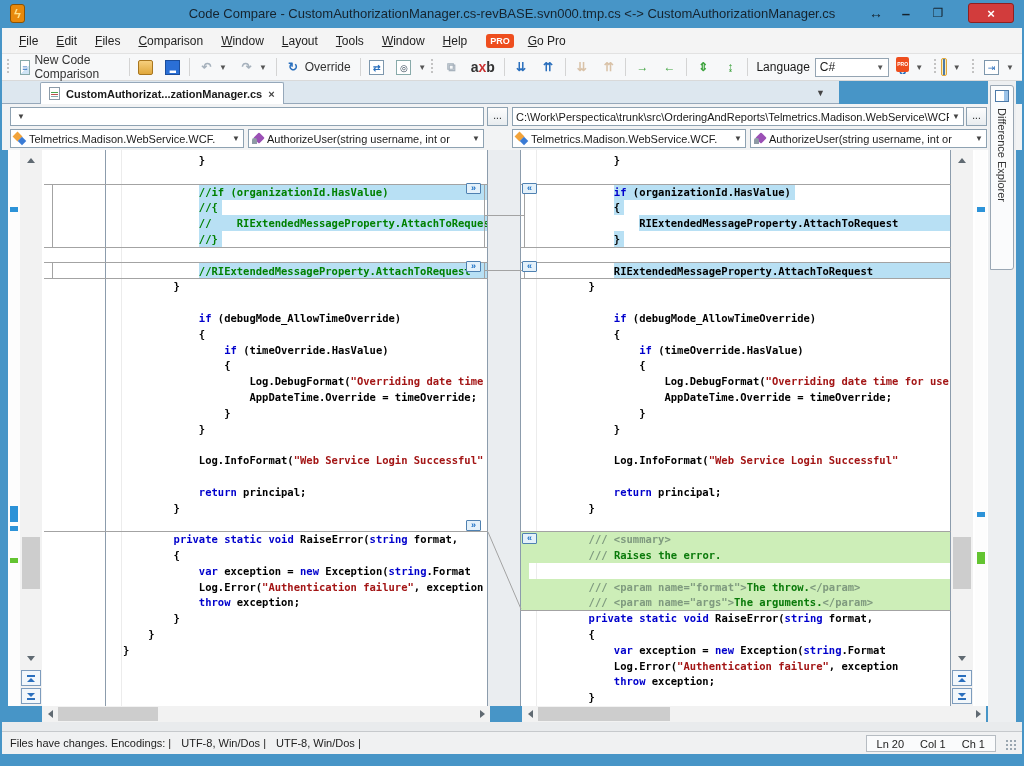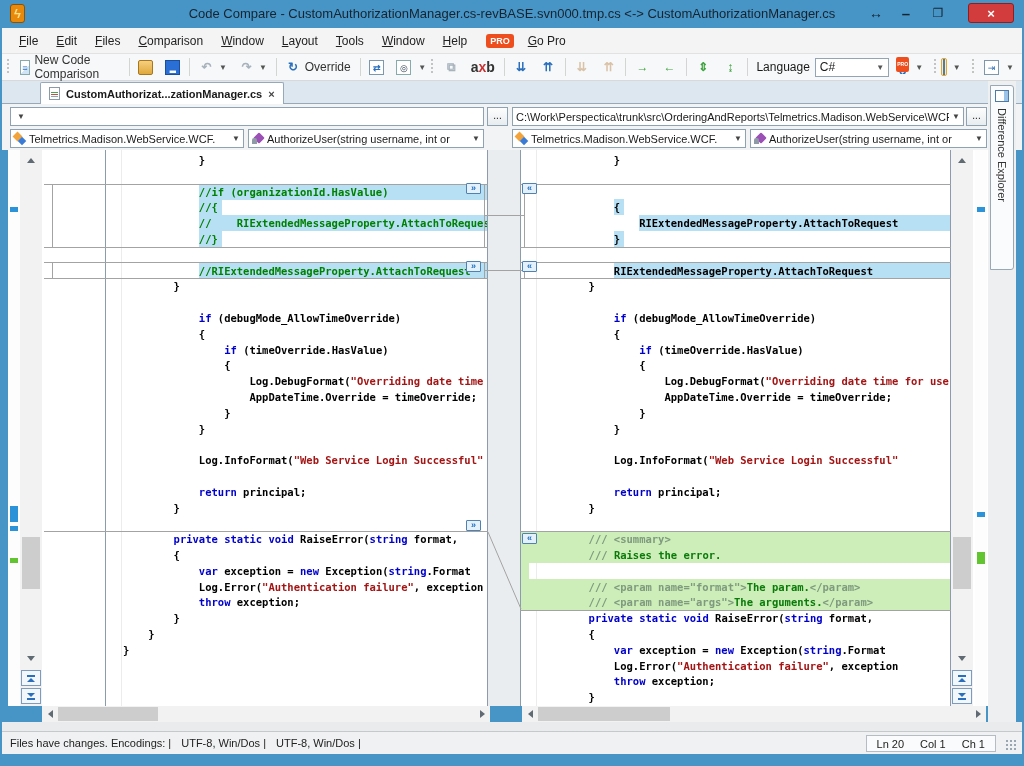--- a/index.html
+++ b/index.html
@@ -34,21 +34,21 @@
   .blue { color:#2a6fbd; font-weight:bold; }
   .green-a { color:#3da33d; font-weight:bold; }
   .faded { color:#d9c2a8; font-weight:bold; }
   .gray-a { color:#a7b2bd; font-weight:bold; }
   .lang-combo { width:102px; height:19px; border:1px solid #94a4b2; background:#fff; display:flex; align-items:center; padding:0 4px; margin-left:5px; }
   .lang-combo .cv { flex:1; font-size:12px; }
   .toggled { background:#fcedb8; border:1px solid #e0a83c; border-radius:2px; padding:1px; }
   .cols-ico { width:15px; height:13px; border:1px solid #4d7aa8; background:repeating-linear-gradient(to right,#cfe4f5 0 4px,#4d7aa8 4px 5px); }
 
   
-  .tabrow { position:absolute; left:2px; top:81px; width:1020px; height:23px; background:#dde7ef; border-bottom:1px solid #96a8ba; }
+  .tabrow { position:absolute; left:2px; top:81px; width:837px; height:23px; background:#dde7ef; border-bottom:1px solid #96a8ba; }
   .tab { position:absolute; left:38px; top:1px; height:22px; background:#fff; border:1px solid #96a8ba; border-bottom:none; border-radius:2px 2px 0 0; display:flex; align-items:center; padding:0 8px; gap:6px; font-weight:bold; font-size:11px; }
   .doc-ico { width:11px; height:13px; background:#fff; border:1px solid #8a9aa8; position:relative; }
   .doc-ico::after { content:""; position:absolute; left:1px; top:2px; width:7px; height:1px; box-shadow:0 2px 0 #4aa34a, 0 4px 0 #c05050, 0 6px 0 #8aa; }
   .tab-close { color:#444; font-size:11px; font-weight:bold; }
   .tab-list-drop { position:absolute; right:14px; top:7px; font-size:9px; color:#444; }
 
   
   .headers { position:absolute; left:2px; top:104px; width:1020px; height:46px; background:#f2f3f4; }
   .combo { height:19px; border:1px solid #8ea2b2; background:#fff; display:flex; align-items:center; padding:0 3px; overflow:hidden; white-space:nowrap; font-size:11px; }
   .combo .cv { flex:1; overflow:hidden; white-space:nowrap; }
@@ -342,20 +342,21 @@
         <div class="code-line" style="top: 476px;"><span>    </span><span class="tw"><span class="tk-p">}</span></span></div>
         <div class="code-line" style="top: 491.8px;"><span></span><span class="tw"><span class="tk-p">}</span></span></div>
       </div>
 
     <div class="gutter"></div>
 
     <div class="pane pane-right" id="paneRight">
       <div class="pane-margin"></div>
     <div class="code-line" style="top: 2px;"><span>            </span><span class="tw"><span class="tk-p">}</span></span></div>
         <div class="code-line" style="top: 17.8px;"><span></span></div>
+        <div class="code-line h-b" style="top: 33.6px;"><span>            </span><span class="tw"><span class="tk-k">if</span><span class="tk-p"> (organizationId.HasValue)</span></span></div>
         <div class="code-line h-b" style="top: 49.4px;"><span>            </span><span class="tw"><span class="tk-p">{</span></span></div>
         <div class="code-line h-bf" style="top: 65.2px;"><span>                </span><span class="tw"><span class="tk-p">RIExtendedMessageProperty.AttachToRequest</span></span><span class="fill"></span></div>
         <div class="code-line h-b" style="top: 81px;"><span>            </span><span class="tw"><span class="tk-p">}</span></span></div>
         <div class="code-line" style="top: 96.8px;"><span></span></div>
         <div class="code-line h-bf" style="top: 112.6px;"><span>            </span><span class="tw"><span class="tk-p">RIExtendedMessageProperty.AttachToRequest</span></span><span class="fill"></span></div>
         <div class="code-line" style="top: 128.4px;"><span>        </span><span class="tw"><span class="tk-p">}</span></span></div>
         <div class="code-line" style="top: 144.2px;"><span></span></div>
         <div class="code-line" style="top: 160px;"><span>            </span><span class="tw"><span class="tk-k">if</span><span class="tk-p"> (debugMode_AllowTimeOverride)</span></span></div>
         <div class="code-line" style="top: 175.8px;"><span>            </span><span class="tw"><span class="tk-p">{</span></span></div>
         <div class="code-line" style="top: 191.6px;"><span>                </span><span class="tw"><span class="tk-k">if</span><span class="tk-p"> (timeOverride.HasValue)</span></span></div>
@@ -365,21 +366,21 @@
         <div class="code-line" style="top: 254.8px;"><span>                </span><span class="tw"><span class="tk-p">}</span></span></div>
         <div class="code-line" style="top: 270.6px;"><span>            </span><span class="tw"><span class="tk-p">}</span></span></div>
         <div class="code-line" style="top: 286.4px;"><span></span></div>
         <div class="code-line" style="top: 302.2px;"><span>            </span><span class="tw"><span class="tk-p">Log.InfoFormat(</span><span class="tk-s">"Web Service Login Successful"</span></span></div>
         <div class="code-line" style="top: 318px;"><span></span></div>
         <div class="code-line" style="top: 333.8px;"><span>            </span><span class="tw"><span class="tk-k">return</span><span class="tk-p"> principal;</span></span></div>
         <div class="code-line" style="top: 349.6px;"><span>        </span><span class="tw"><span class="tk-p">}</span></span></div>
         <div class="code-line" style="top: 365.4px;"><span></span></div>
         <div class="code-line h-gf" style="top: 381.2px;"><span>        </span><span class="tw"><span class="tk-x">/// &lt;summary&gt;</span></span><span class="fill"></span></div>
         <div class="code-line h-gf" style="top: 397px;"><span>        </span><span class="tw"><span class="tk-x">/// </span><span class="tk-g">Raises the error.</span></span><span class="fill"></span></div>
-        <div class="code-line h-gf" style="top: 428.6px;"><span>        </span><span class="tw"><span class="tk-x">/// &lt;param name="format"&gt;</span><span class="tk-g">The param.</span><span class="tk-x">&lt;/param&gt;</span></span><span class="fill"></span></div>
+        <div class="code-line h-gf" style="top: 428.6px;"><span>        </span><span class="tw"><span class="tk-x">/// &lt;param name="format"&gt;</span><span class="tk-g">The throw.</span><span class="tk-x">&lt;/param&gt;</span></span><span class="fill"></span></div>
         <div class="code-line h-gf" style="top: 444.4px;"><span>        </span><span class="tw"><span class="tk-x">/// &lt;param name="args"&gt;</span><span class="tk-g">The arguments.</span><span class="tk-x">&lt;/param&gt;</span></span><span class="fill"></span></div>
         <div class="code-line" style="top: 460.2px;"><span>        </span><span class="tw"><span class="tk-k">private</span><span class="tk-p"> </span><span class="tk-k">static</span><span class="tk-p"> </span><span class="tk-k">void</span><span class="tk-p"> RaiseError(</span><span class="tk-k">string</span><span class="tk-p"> format,</span></span></div>
         <div class="code-line" style="top: 476px;"><span>        </span><span class="tw"><span class="tk-p">{</span></span></div>
         <div class="code-line" style="top: 491.8px;"><span>            </span><span class="tw"><span class="tk-k">var</span><span class="tk-p"> exception = </span><span class="tk-k">new</span><span class="tk-p"> Exception(</span><span class="tk-k">string</span><span class="tk-p">.Format</span></span></div>
         <div class="code-line" style="top: 507.6px;"><span>            </span><span class="tw"><span class="tk-p">Log.Error(</span><span class="tk-s">"Authentication failure"</span><span class="tk-p">, exception</span></span></div>
         <div class="code-line" style="top: 523.4px;"><span>            </span><span class="tw"><span class="tk-k">throw</span><span class="tk-p"> exception;</span></span></div>
         <div class="code-line" style="top: 539.2px;"><span>        </span><span class="tw"><span class="tk-p">}</span></span></div>
         <div class="code-line" style="top: 555px;"><span>    </span><span class="tw"></span></div>
       </div>
 

